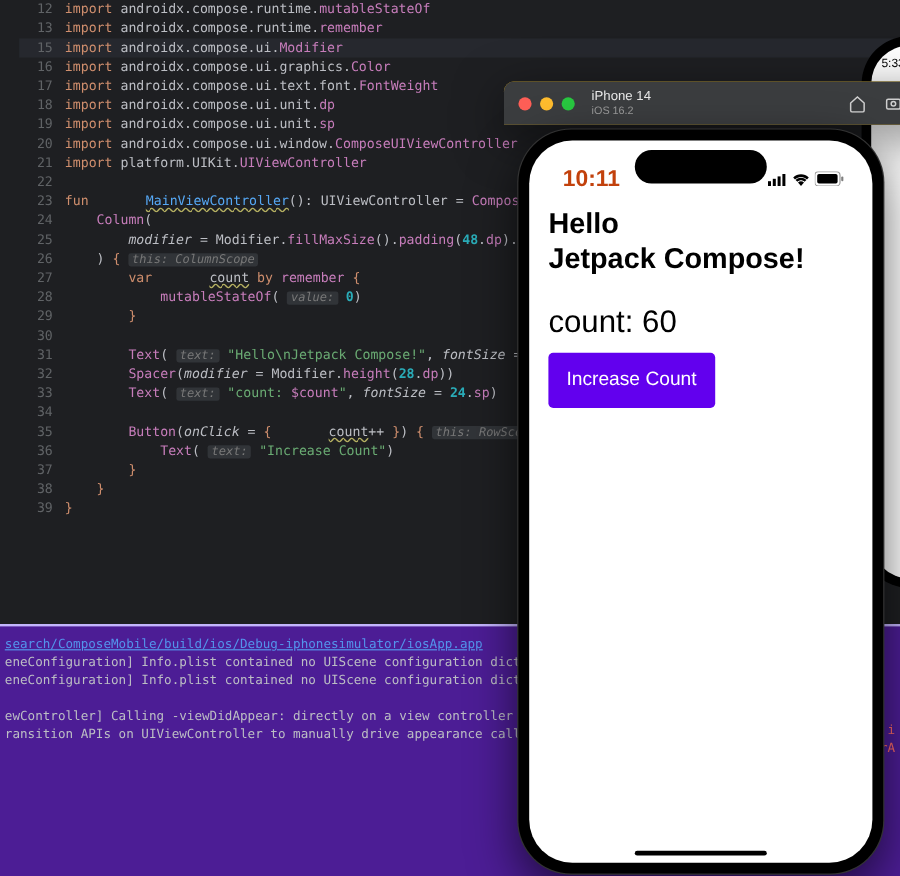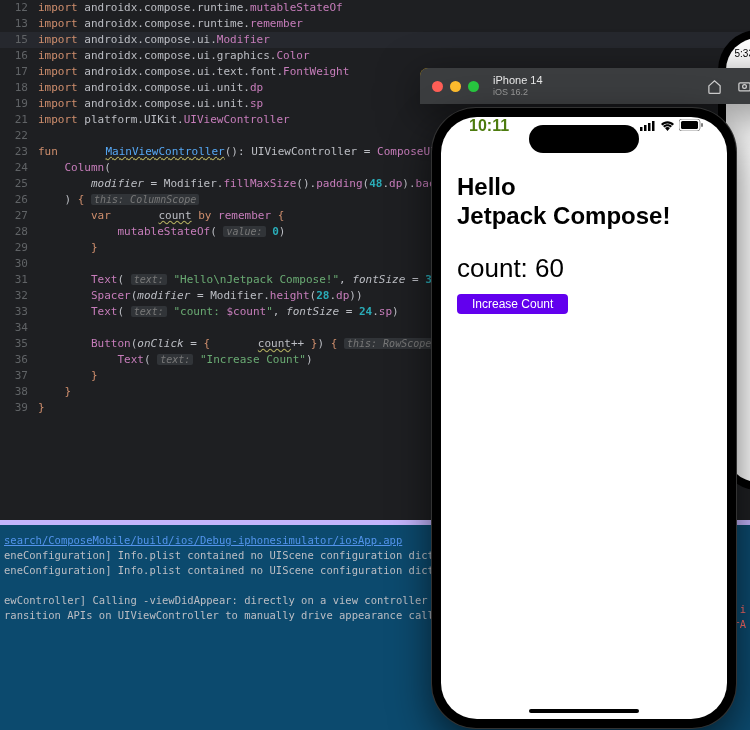--- a/index.html
+++ b/index.html
@@ -10,20 +10,21 @@
       font-size: 11px;
       overflow: hidden;
       position: relative;
     }
     .editor {
       position: absolute;
       top: 0; left: 0; right: 0;
       height: 505px;
       background: #1e1f22;
       overflow: hidden;
+      padding-left: 16px;
     }
     .code-line {
       display: flex;
       height: 16px;
       line-height: 16px;
       white-space: pre;
     }
     .gutter {
       width: 38px;
       text-align: right;
@@ -44,22 +45,22 @@
     .prop { color: #c77dbb; }
     .num { color: #2aacb8; font-weight: bold; }
     .param { color: #bcbec4; font-style: italic; }
     .hint { color: #787878; font-style: italic; background: #313438; padding: 0 3px; border-radius: 2px; font-size: 10px; }
     .underline { text-decoration: underline wavy #b3ae60; margin-left: 41px; }
 
     .console {
       position: absolute;
       bottom: 0; left: 0; right: 0;
       height: 210px;
-      background: #0c4a6e;
-      border-top: 5px solid #c4b5fd;
+      background: #4c1d95;
+      border-top: 2px solid #c4b5fd;
       padding: 8px 4px;
       font-size: 10.5px;
       line-height: 15px;
       color: #bcbec4;
       overflow: hidden;
     }
     .console-line { white-space: pre; height: 15px; }
     .console-link { color: #5394ec; text-decoration: underline; }
     .console-warn { color: #bcbec4; }
     .console-red { color: #ff6b68; }
@@ -118,25 +119,25 @@
       background: #000;
       border-radius: 16px;
       z-index: 10;
     }
     .status-bar {
       position: absolute;
       top: 0; left: 0; right: 0;
       height: 44px;
       display: flex;
       justify-content: space-between;
-      align-items: flex-start;
+      align-items: flex-end;
       padding: 0 24px 0 28px;
-      font-size: 16px;
+      font-size: 19px;
       font-weight: 600;
-      color: #4d7c0f;
+      color: #c2410c;
     }
     .status-right { display: flex; gap: 4px; align-items: center; }
     .app-content {
       position: absolute;
       top: 46px; left: 0; right: 0; bottom: 0;
       padding: 10px 16px;
     }
     .hello-text {
       font-size: 24px;
       font-weight: 700;
@@ -146,22 +147,22 @@
     .count-text {
       margin-top: 22px;
       font-size: 26px;
       color: #000;
     }
     .inc-button {
       margin-top: 10px;
       background: #6200ee;
       color: #fff;
       border: none;
-      padding: 3px 15px;
-      font-size: 12px;
+      padding: 14px 15px;
+      font-size: 16px;
       border-radius: 4px;
       font-family: inherit;
     }
     .home-indicator {
       position: absolute;
       bottom: 6px; left: 50%;
       transform: translateX(-50%);
       width: 110px; height: 4px;
       background: #000;
       border-radius: 3px;
@@ -191,20 +192,21 @@
 
 <div class="editor">
   <div id="code-lines">
       <div class="code-line"><div class="gutter">12</div><div class="code"><span class="kw">import</span> androidx.compose.runtime.<span class="prop">mutableStateOf</span></div></div>
       <div class="code-line"><div class="gutter">13</div><div class="code"><span class="kw">import</span> androidx.compose.runtime.<span class="prop">remember</span></div></div>
       <div class="code-line highlighted"><div class="gutter">15</div><div class="code"><span class="kw">import</span> androidx.compose.ui.<span class="prop">Modifier</span></div></div>
       <div class="code-line"><div class="gutter">16</div><div class="code"><span class="kw">import</span> androidx.compose.ui.graphics.<span class="prop">Color</span></div></div>
       <div class="code-line"><div class="gutter">17</div><div class="code"><span class="kw">import</span> androidx.compose.ui.text.font.<span class="prop">FontWeight</span></div></div>
       <div class="code-line"><div class="gutter">18</div><div class="code"><span class="kw">import</span> androidx.compose.ui.unit.<span class="prop">dp</span></div></div>
       <div class="code-line"><div class="gutter">19</div><div class="code"><span class="kw">import</span> androidx.compose.ui.unit.<span class="prop">sp</span></div></div>
+      <div class="code-line"><div class="gutter">20</div><div class="code"><span class="kw">import</span> androidx.compose.ui.window.<span class="prop">ComposeUIViewController</span></div></div>
       <div class="code-line"><div class="gutter">21</div><div class="code"><span class="kw">import</span> platform.UIKit.<span class="prop">UIViewController</span></div></div>
       <div class="code-line"><div class="gutter">22</div><div class="code"></div></div>
       <div class="code-line"><div class="gutter">23</div><div class="code"><span class="kw">fun</span> <span class="func underline">MainViewController</span>(): UIViewController = <span class="prop">ComposeUIViewController</span> <span class="kw">{</span></div></div>
       <div class="code-line"><div class="gutter">24</div><div class="code">    <span class="prop">Column</span>(</div></div>
       <div class="code-line"><div class="gutter">25</div><div class="code">        <span class="param">modifier</span> = Modifier.<span class="prop">fillMaxSize</span>().<span class="prop">padding</span>(<span class="num">48</span>.<span class="prop">dp</span>).<span class="prop">background</span>(<span class="param">co</span></div></div>
       <div class="code-line"><div class="gutter">26</div><div class="code">    ) <span class="kw">{</span> <span class="hint">this: ColumnScope</span></div></div>
       <div class="code-line"><div class="gutter">27</div><div class="code">        <span class="kw">var</span> <span class="underline">count</span> <span class="kw">by</span> <span class="prop">remember</span> <span class="kw">{</span></div></div>
       <div class="code-line"><div class="gutter">28</div><div class="code">            <span class="prop">mutableStateOf</span>( <span class="hint">value:</span> <span class="num">0</span>)</div></div>
       <div class="code-line"><div class="gutter">29</div><div class="code">        <span class="kw">}</span></div></div>
       <div class="code-line"><div class="gutter">30</div><div class="code"></div></div>

